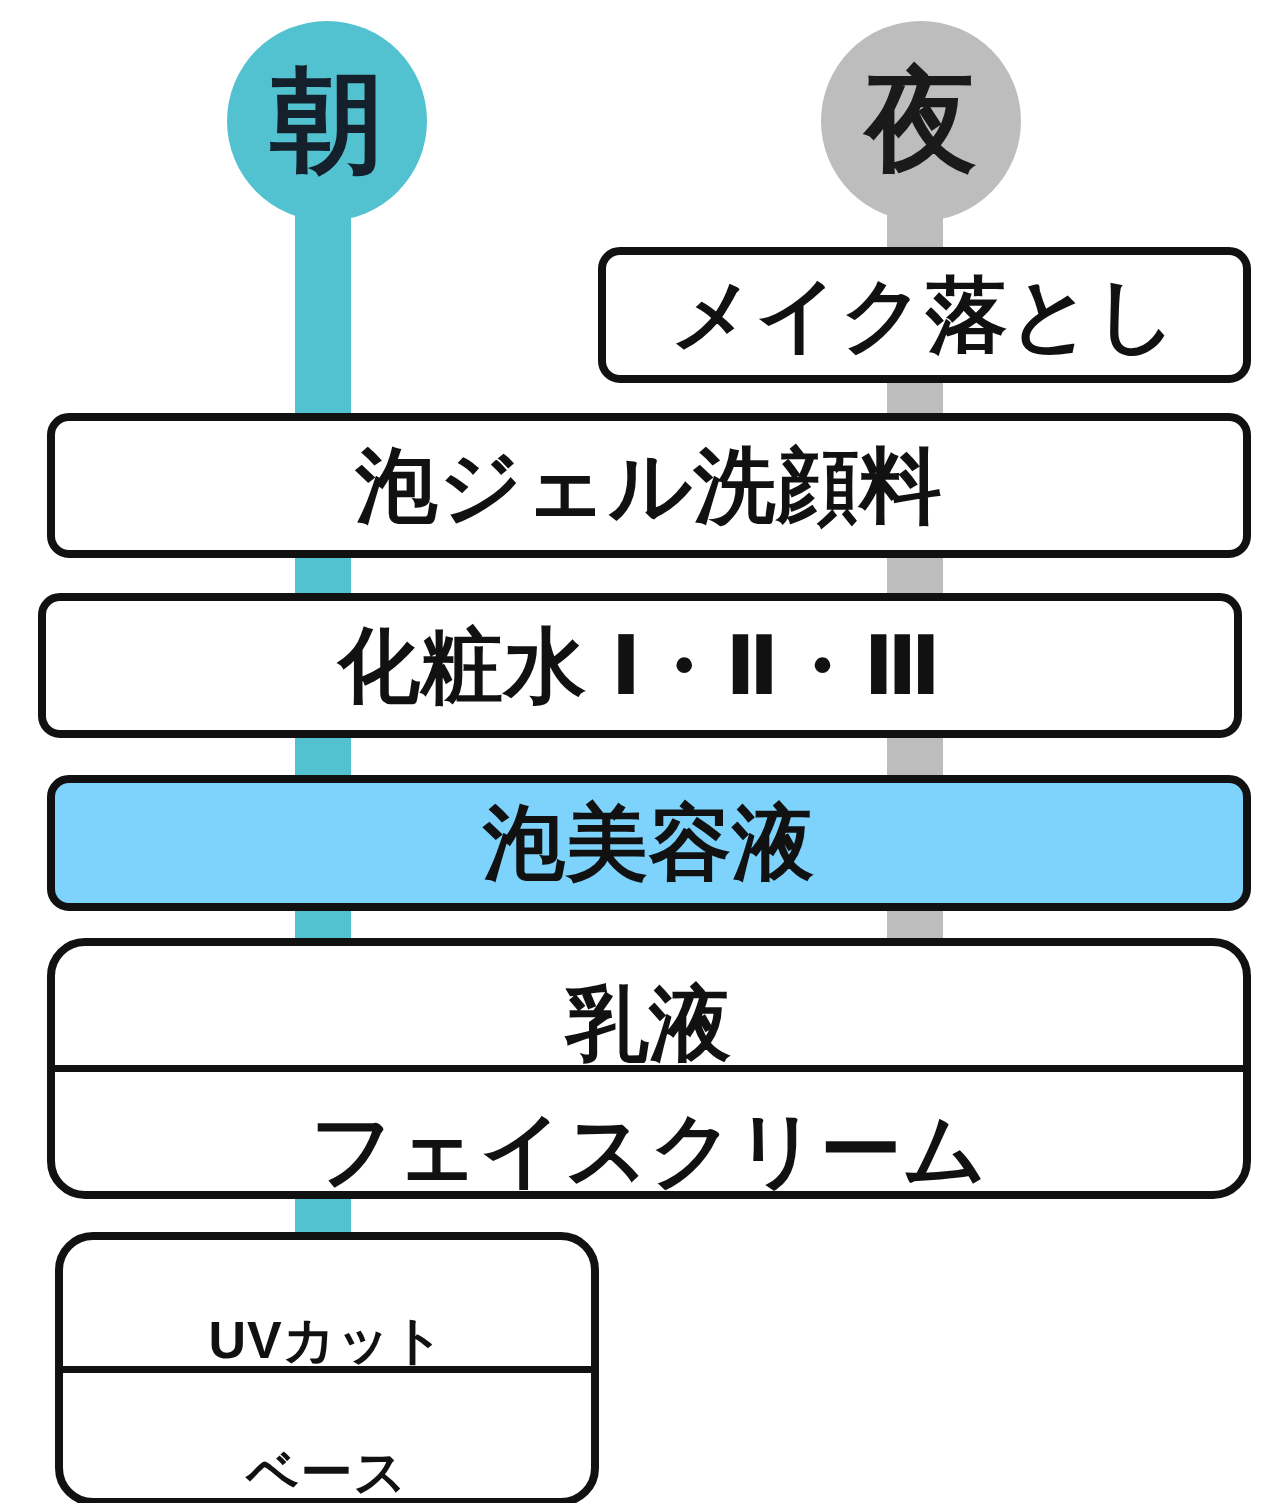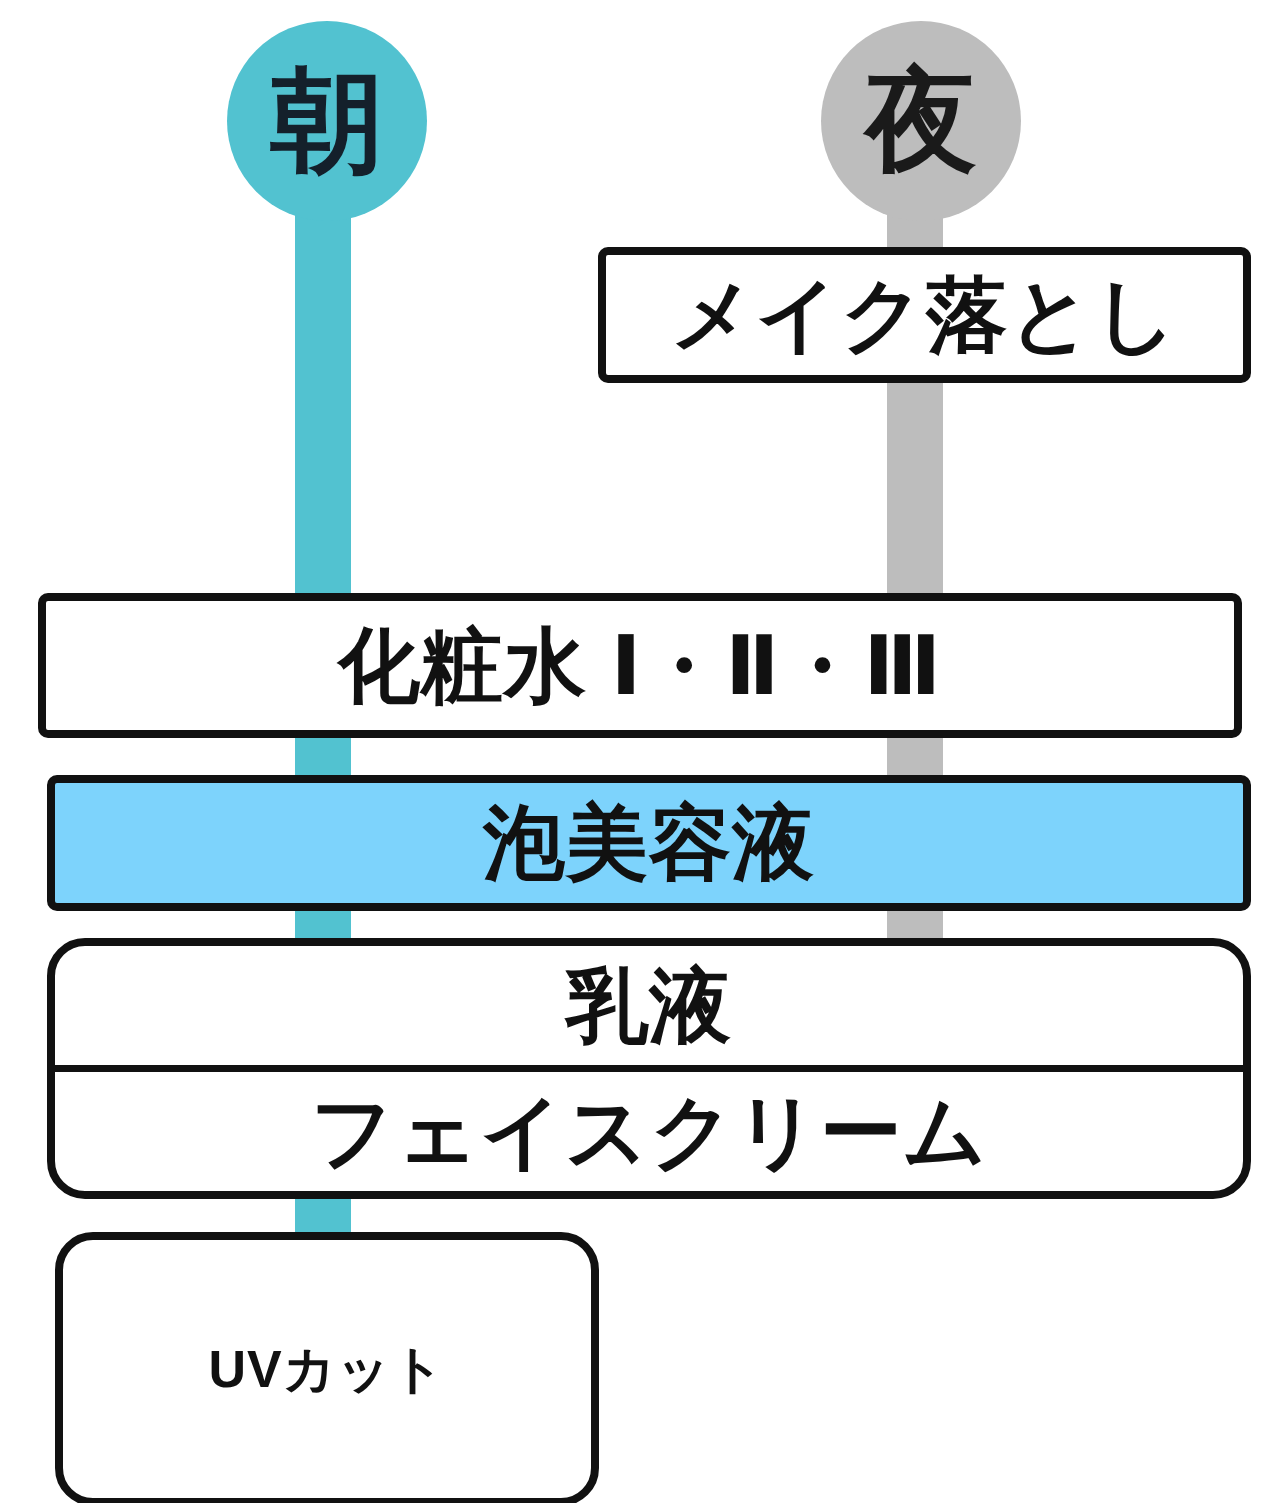--- a/index.html
+++ b/index.html
@@ -38,21 +38,21 @@
   #circle-night   { left: 821px; top: 21px; color: #1a1a1a; }
   #stem-morning   { left: 295px; top: 120px; width: 56px; height: 1120px; }
   #stem-night     { left: 887px; top: 120px; width: 56px; height: 825px; }
 
   
   .step-box {
     position: absolute;
     box-sizing: border-box;
     background: #ffffff;
     border: 8px solid #111111;
-    border-radius: 10px;
+    border-radius: 22px;
     display: flex;
     align-items: center;
     justify-content: center;
     z-index: 2;
     color: #111111;
     font-weight: 800;
     font-size: 82px;
     line-height: 1;
     letter-spacing: 1px;
     white-space: nowrap;
@@ -75,21 +75,21 @@
     font-weight: 800;
     line-height: 1;
     letter-spacing: 1px;
     overflow: hidden;
   }
   #box-milk-cream { left: 47px; top: 938px;  width: 1204px; height: 261px; font-size: 82px; }
   #box-uv-base    { left: 55px; top: 1232px; width: 544px;  height: 274px; font-size: 52px; }
   .combo-row {
     flex: 1;
     display: flex;
-    align-items: center;
+    align-items: flex-end;
     justify-content: center;
     white-space: nowrap;
   }
   .combo-row + .combo-row {
     border-top: 7px solid #111111;
   }
 </style>
 </head>
 <body>
 
@@ -102,20 +102,23 @@
 
   <div class="track-stem" id="stem-night" style="background-color: rgb(189, 189, 189);"></div>
   <div class="track-circle" id="circle-night" style="background-color: rgb(189, 189, 189);">
     <span>夜</span>
   </div>
 
   <div class="step-box" id="box-makeup-remover">
     <span>メイク落とし</span>
   </div>
 
+  <div class="step-box" id="box-foam-gel-cleanser">
+    <span>泡ジェル洗顔料</span>
+  </div>
 
   <div class="step-box" id="box-lotion">
     <span>化粧水 Ⅰ・Ⅱ・Ⅲ</span>
   </div>
 
   <div class="step-box" id="box-foam-serum" style="background-color: #7dd3fc;">
     <span>泡美容液</span>
   </div>
 
   <div class="combo-box" id="box-milk-cream">
@@ -124,15 +127,18 @@
     </div>
     <div class="combo-row">
       <span>フェイスクリーム</span>
     </div>
   </div>
 
   <div class="combo-box" id="box-uv-base">
     <div class="combo-row">
       <span>UVカット</span>
     </div>
+    <div class="combo-row">
+      <span>ベース</span>
+    </div>
   </div>
 
 </div>
 
 </body></html>

